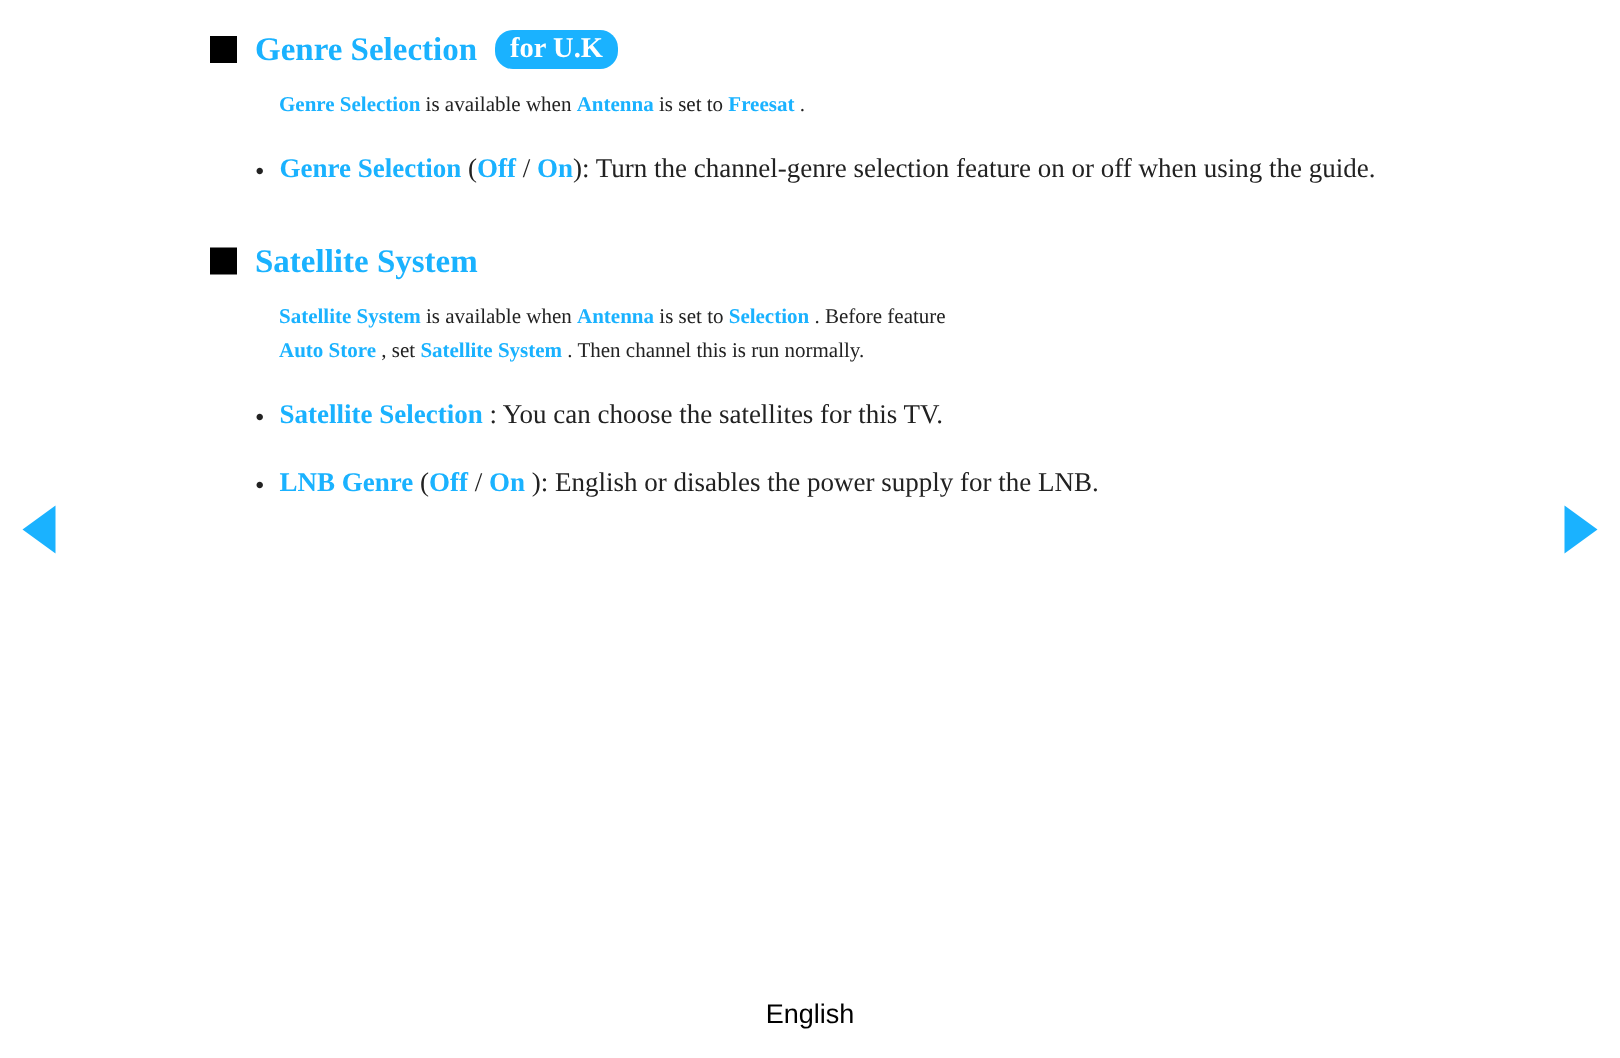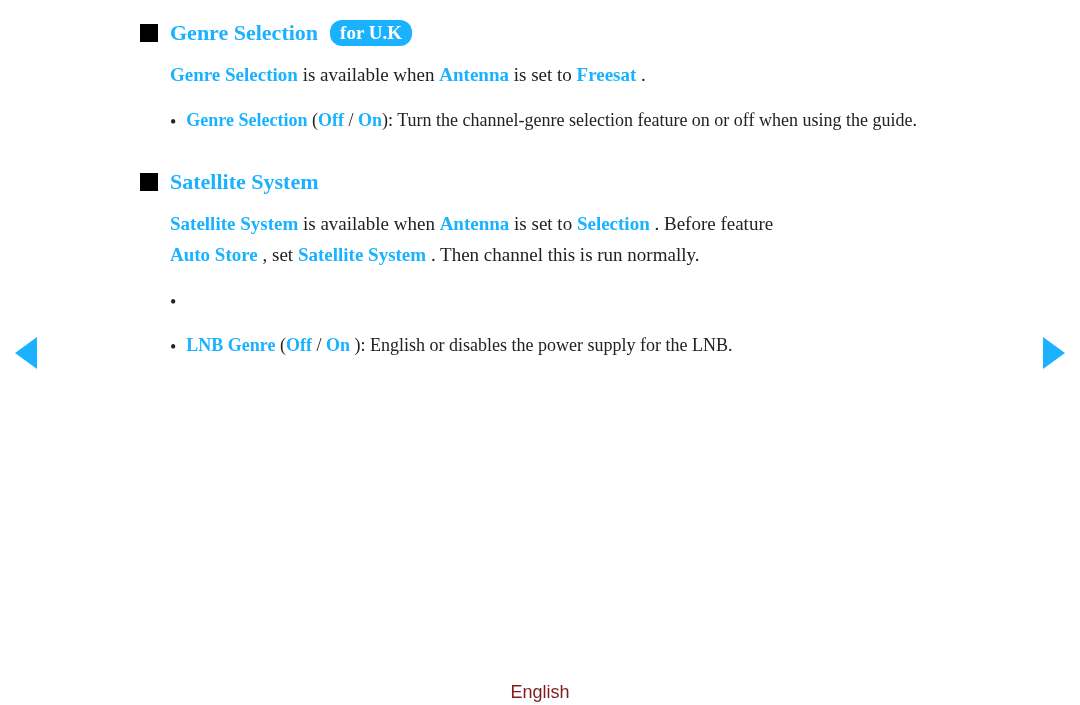--- a/index.html
+++ b/index.html
@@ -51,24 +51,24 @@
       background: #1ab2ff;
       color: #ffffff;
       font-size: 19px;
       font-weight: bold;
       border-radius: 12px;
       padding: 2px 10px;
       display: inline-block;
     }
 
     .section-desc {
-      margin-left: 30px;
+      margin-left: 46px;
       margin-bottom: 16px;
       line-height: 1.6;
-      font-size: 19px;
+      font-size: 14px;
       color: #222;
     }
 
     .bullet-list {
       margin-left: 30px;
       list-style: none;
       padding: 0;
     }
 
     .bullet-list li {
@@ -126,26 +126,26 @@
     }
 
     .arrow-right-shape {
       border-top: 16px solid transparent;
       border-bottom: 16px solid transparent;
       border-left: 22px solid #1ab2ff;
     }
 
     .footer {
       position: absolute;
-      bottom: 2px;
+      bottom: 18px;
       left: 0;
       right: 0;
       text-align: center;
       font-size: 18px;
-      color: #7f1d1d;
+      color: #000000;
     }
   </style>
 </head>
 <body>
 
 <div class="nav-arrow nav-arrow-left">
   <span class="arrow-shape arrow-left-shape"></span>
 </div>
 
 <div class="nav-arrow nav-arrow-right">
@@ -199,20 +199,24 @@
       <br>
       <span class="blue">Auto Store</span>
       <span>, set </span>
       <span class="blue">Satellite System</span>
       <span>. Then channel this is run normally.</span>
     </p>
 
     <ul class="bullet-list">
       <li>
         <span class="bullet-dot">•</span>
+        <span>
+          <span class="blue">Satellite Selection</span>
+          <span>: You can choose the satellites for this TV.</span>
+        </span>
       </li>
       <li>
         <span class="bullet-dot">•</span>
         <span>
           <span class="blue">LNB Genre</span>
           <span> (</span><span class="blue">Off</span>
           <span> / </span>
           <span class="blue">On</span>
           <span>): English or disables the power supply for the LNB.</span>
         </span>

